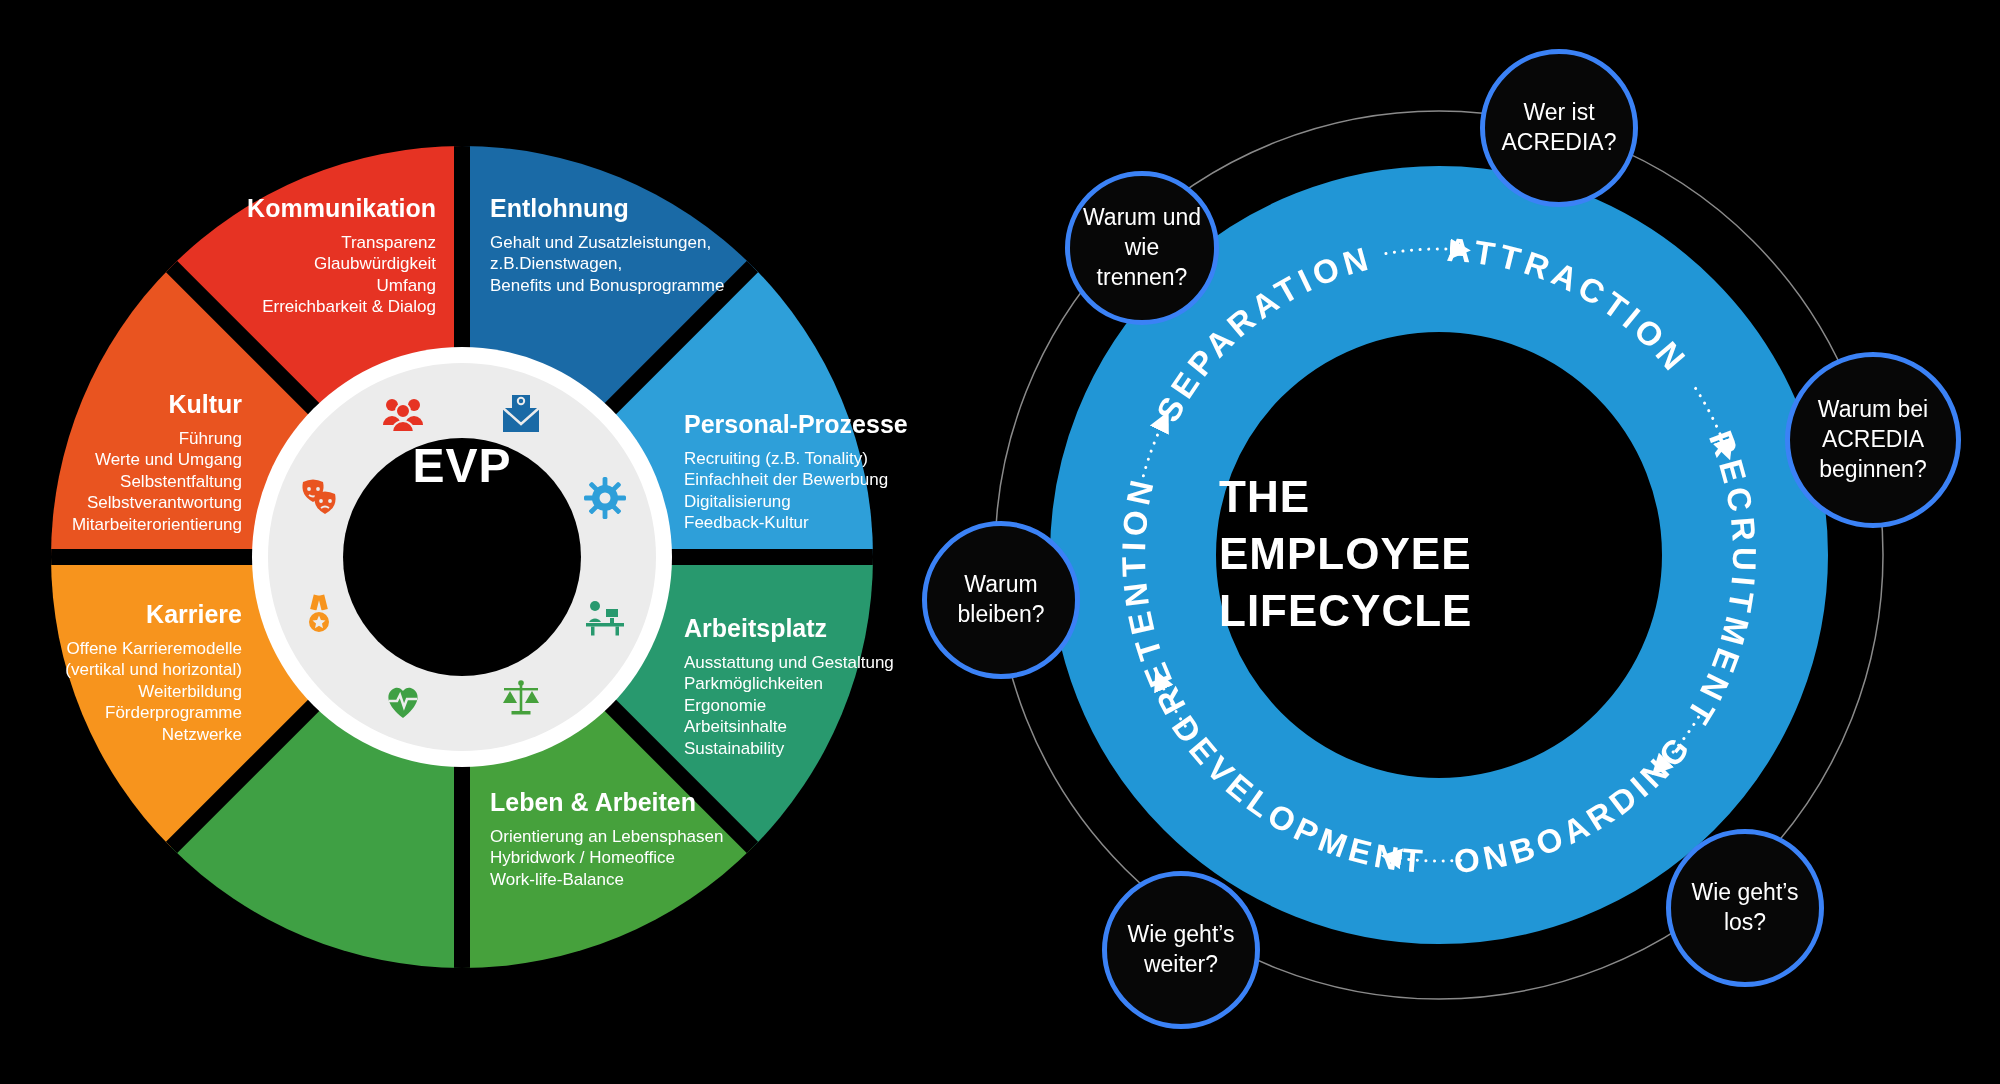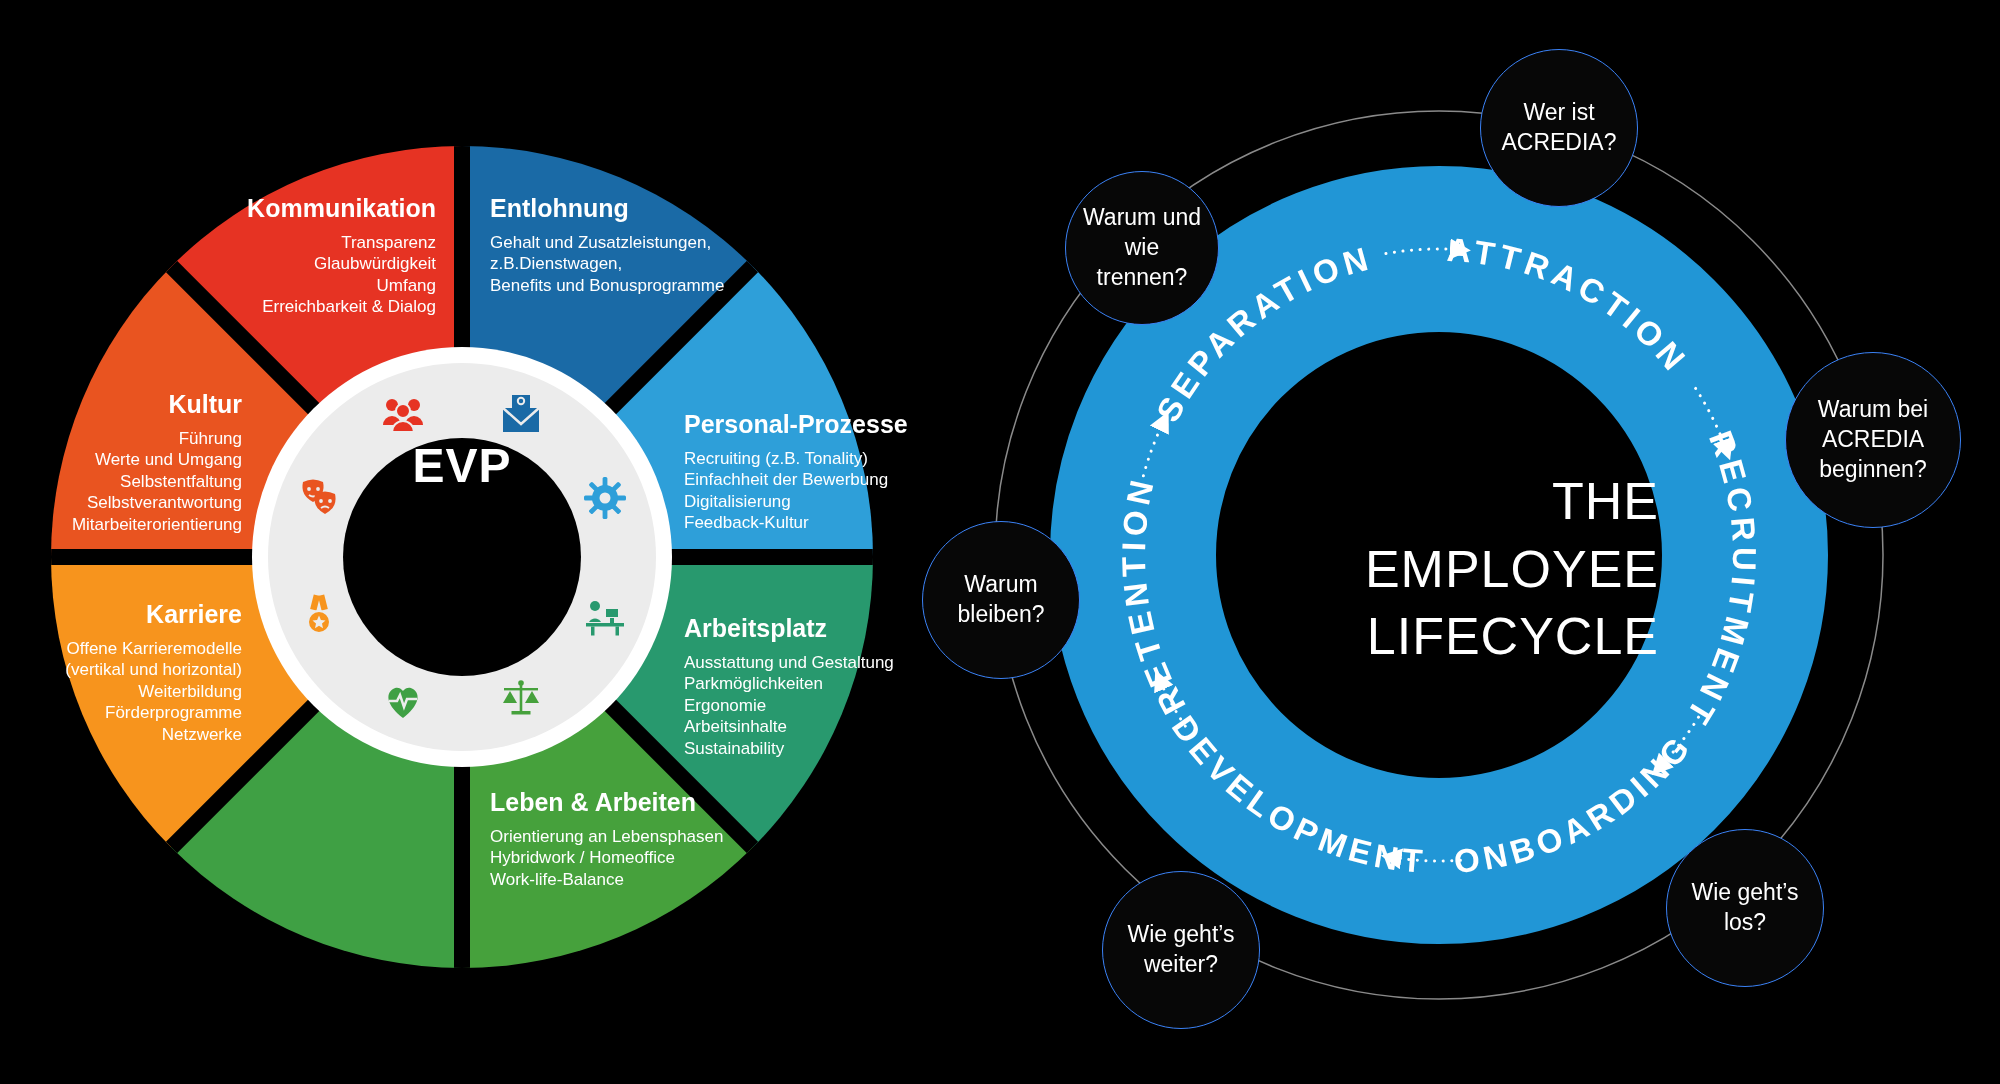--- a/index.html
+++ b/index.html
@@ -45,23 +45,23 @@
   #seg-arbeitsplatz{left:684px;top:614px;width:240px;}
   #seg-gesundheit{left:226px;top:788px;width:205px;}
   #seg-leben{left:490px;top:788px;width:280px;}
 
   
   .lifecycle-svg{position:absolute;left:0;top:0;z-index:1;}
   .orbit{fill:none;stroke:#8a8a8a;stroke-width:1.5;}
   .blue-ring{fill:none;stroke:#2196d6;stroke-width:166;}
   .stage{fill:#fff;font-family:"Liberation Sans",sans-serif;font-weight:bold;font-size:33px;letter-spacing:5px;text-anchor:middle;}
   .dots{fill:none;stroke:#fff;stroke-width:3;stroke-dasharray:0.1 8.5;stroke-linecap:round;}
-  .lc-title{position:absolute;left:1219px;top:468px;width:440px;text-align:right;
-            font-weight:normal;font-size:52px;line-height:1.3;letter-spacing:1px;z-index:2;}
-  .bubble{position:absolute;border-radius:50%;background:#070707;border:1px solid #3b82f6;
+  .lc-title{position:absolute;left:1219px;top:468px;width:440px;text-align:left;
+            font-weight:bold;font-size:44px;line-height:1.3;letter-spacing:1px;z-index:2;}
+  .bubble{position:absolute;border-radius:50%;background:#070707;border:5px solid #3b82f6;
           display:flex;align-items:center;justify-content:center;text-align:center;
           font-size:23px;line-height:1.3;padding:12px;box-sizing:border-box;z-index:3;}
   #q1{left:1480px;top:49px;width:158px;height:158px;}
   #q2{left:1785px;top:352px;width:176px;height:176px;}
   #q3{left:1666px;top:829px;width:158px;height:158px;}
   #q4{left:1102px;top:871px;width:158px;height:158px;}
   #q5{left:922px;top:521px;width:158px;height:158px;}
   #q6{left:1065px;top:171px;width:154px;height:154px;}
 </style>
 </head>

